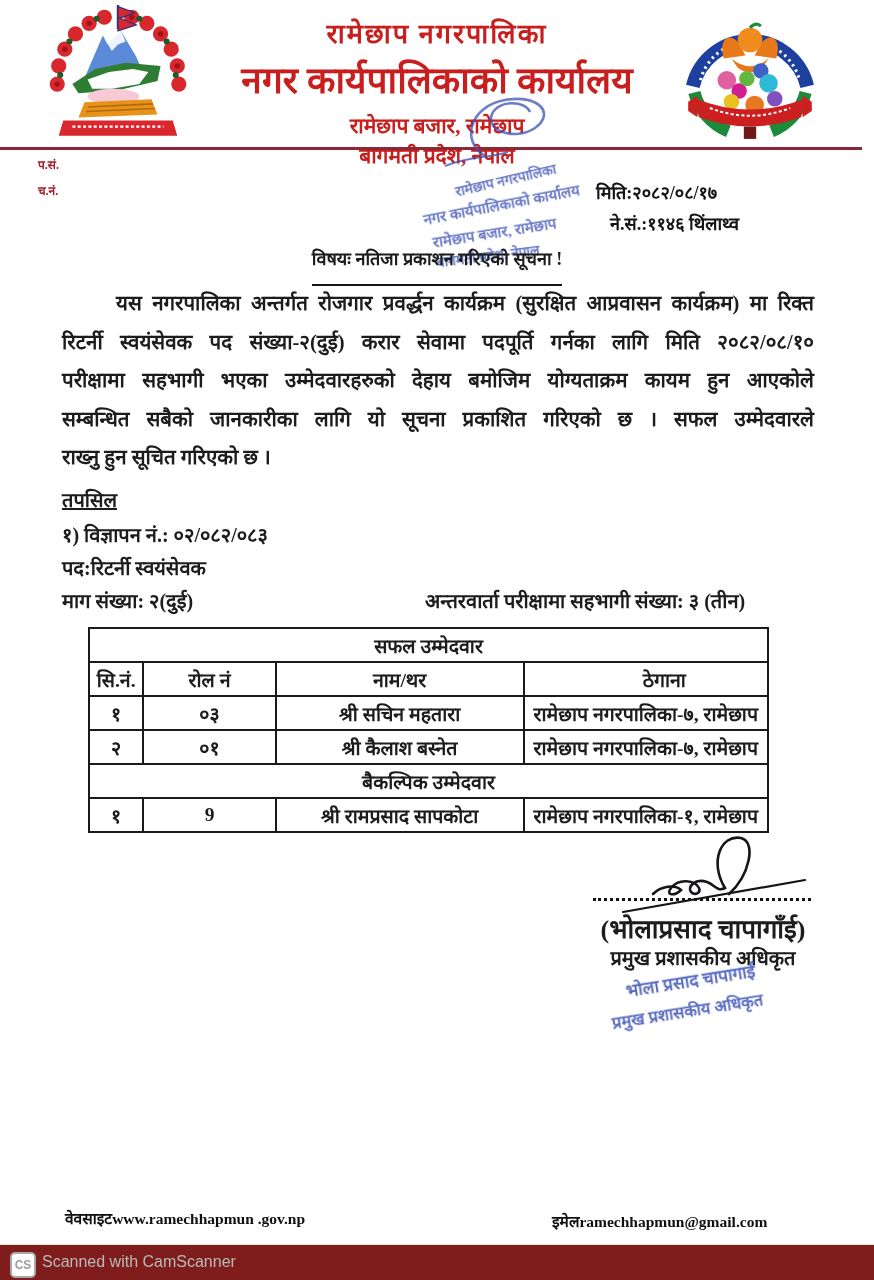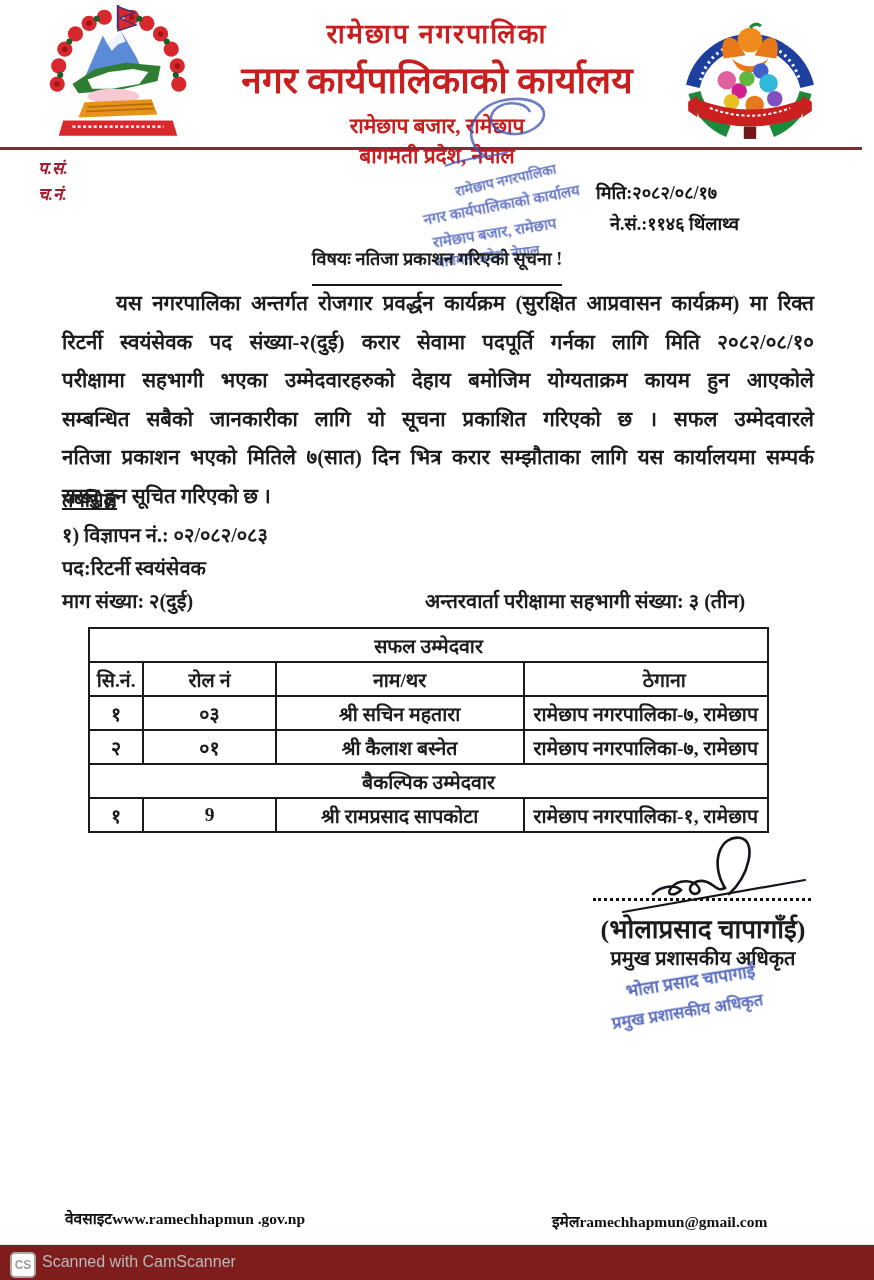--- a/index.html
+++ b/index.html
@@ -6,21 +6,21 @@
   .page{position:relative;width:874px;height:1280px;background:#ffffff;overflow:hidden;
         font-family:"Liberation Serif","DejaVu Serif",serif;color:#1c1c1c;}
   .abs{position:absolute;}
   
   .hdr{left:198px;top:14px;width:478px;text-align:center;color:#c81e1e;}
   .hdr .l1{font-size:27px;font-weight:bold;letter-spacing:2px;}
   .hdr .l2{font-size:37px;font-weight:bold;margin-top:2px;}
   .hdr .l3{font-size:21px;font-weight:bold;margin-top:7px;}
   .hdr .l4{font-size:21px;font-weight:bold;margin-top:2px;}
   .rule{left:0;top:147px;width:862px;height:3px;background:#8c2734;}
-  .refs{color:#a31c2e;font-weight:bold;font-size:17px;font-style:italic;}
+  .refs{color:#a31c2e;font-weight:bold;font-size:12px;}
   .dateblk{left:596px;top:180px;width:240px;text-align:left;font-weight:bold;font-size:18px;color:#141414;}
   .dateblk div{margin-bottom:7px;}
   .dateblk .ns{padding-left:14px;}
   
   .stampline{color:#3d53b6;opacity:.78;font-weight:bold;white-space:nowrap;filter:blur(.3px);}
   
   .subject{left:0;top:246px;width:874px;text-align:center;}
   .subject span{display:inline-block;font-size:18px;font-weight:bold;border-bottom:2.5px solid #151515;padding-bottom:14px;}
   
   .body{left:62px;top:284px;width:752px;font-size:20.5px;font-weight:600;}
@@ -173,21 +173,20 @@
 
   <div class="abs subject">
     <span>विषयः नतिजा प्रकाशन गरिएको सूचना !</span>
   </div>
 
   <div class="abs body">
     <div class="bline first">यस नगरपालिका अन्तर्गत रोजगार प्रवर्द्धन कार्यक्रम (सुरक्षित आप्रवासन कार्यक्रम) मा रिक्त</div>
     <div class="bline">रिटर्नी स्वयंसेवक पद संख्या-२(दुई) करार सेवामा पदपूर्ति गर्नका लागि मिति २०८२/०८/१०</div>
     <div class="bline">परीक्षामा सहभागी भएका उम्मेदवारहरुको देहाय बमोजिम योग्यताक्रम कायम हुन आएकोले</div>
     <div class="bline">सम्बन्धित सबैको जानकारीका लागि यो सूचना प्रकाशित  गरिएको छ । सफल  उम्मेदवारले</div>
-    <div class="bline">नतिजा प्रकाशन भएको मितिले ७(सात) दिन भित्र करार सम्झौताका लागि यस कार्यालयमा सम्पर्क</div>
     <div class="bline last">राख्नु हुन सूचित गरिएको छ ।</div>
   </div>
 
   <div class="abs tap-h">तपसिल</div>
   <div class="abs tap-1">१) विज्ञापन नं.: ०२/०८२/०८३</div>
   <div class="abs tap-2">पद:रिटर्नी स्वयंसेवक</div>
   <div class="abs tap-3">माग संख्या: २(दुई)</div>
   <div class="abs tap-4">अन्तरवार्ता परीक्षामा सहभागी संख्या: ३ (तीन)</div>
 
   <table class="res">

